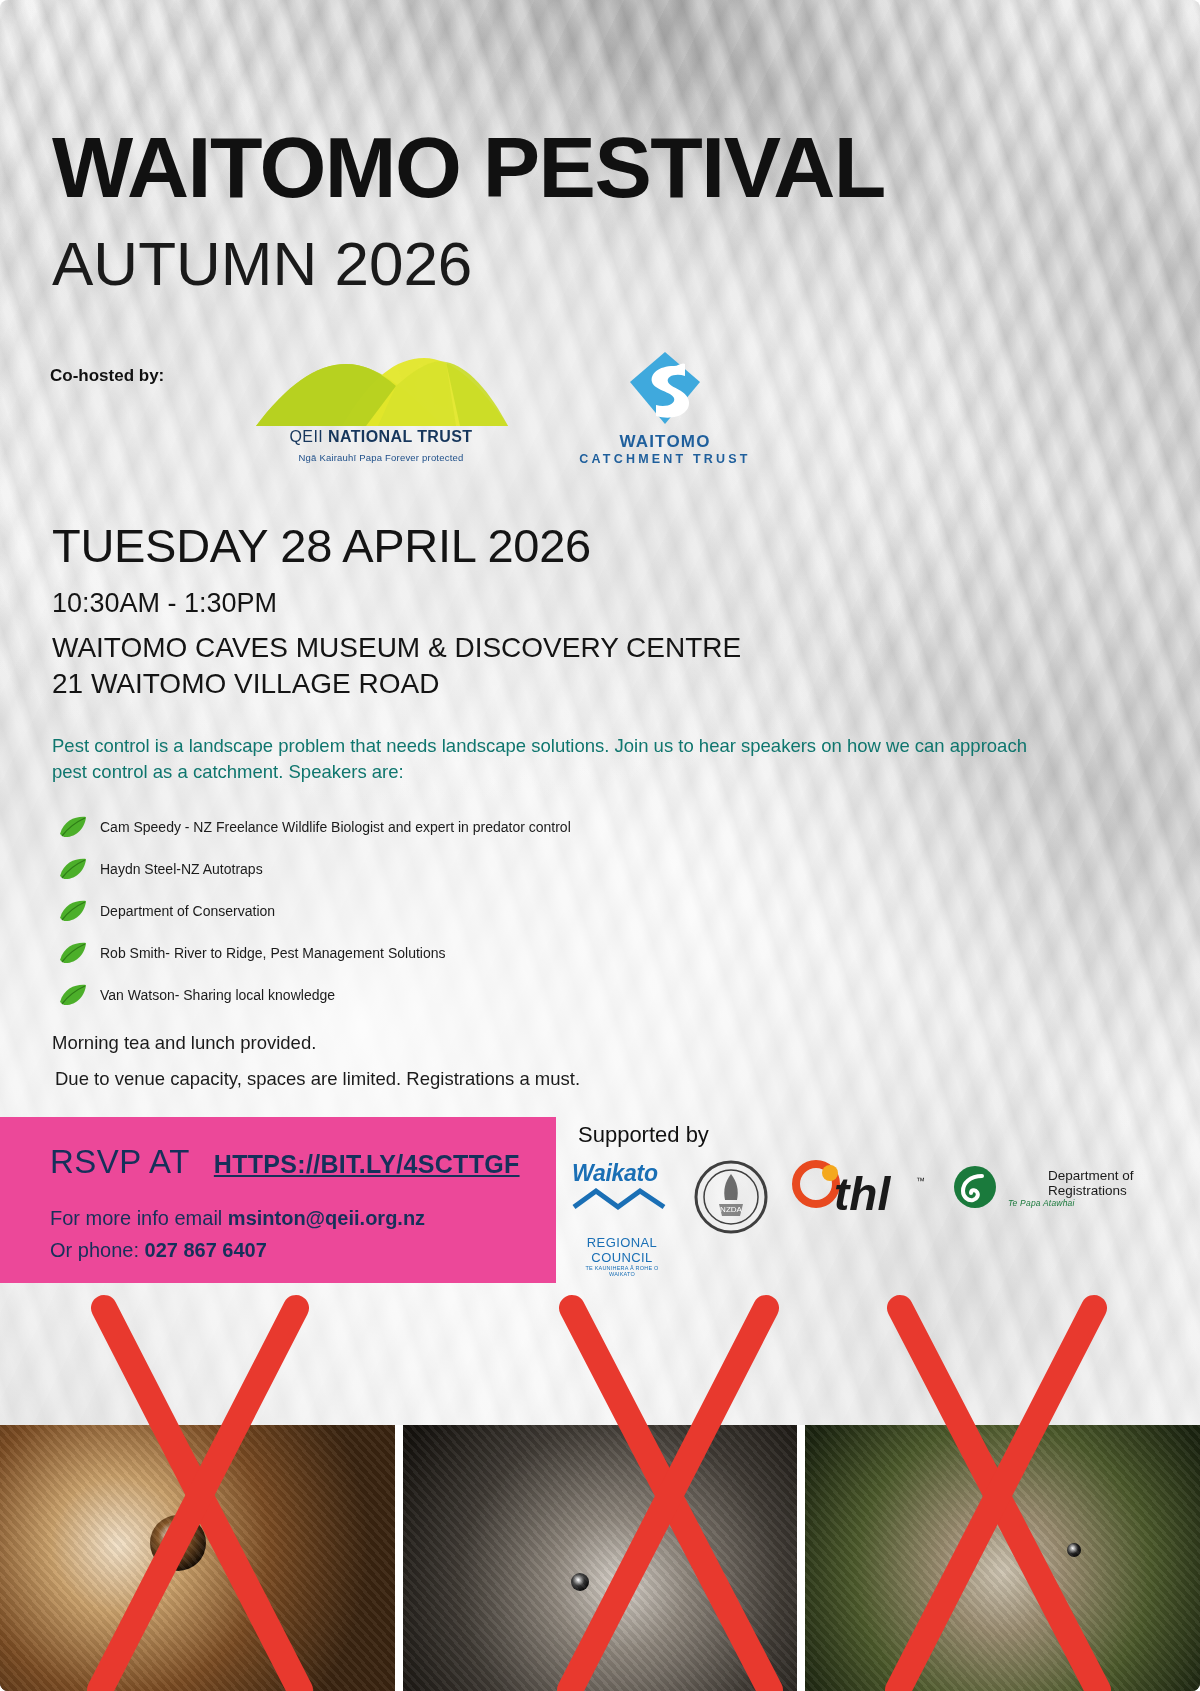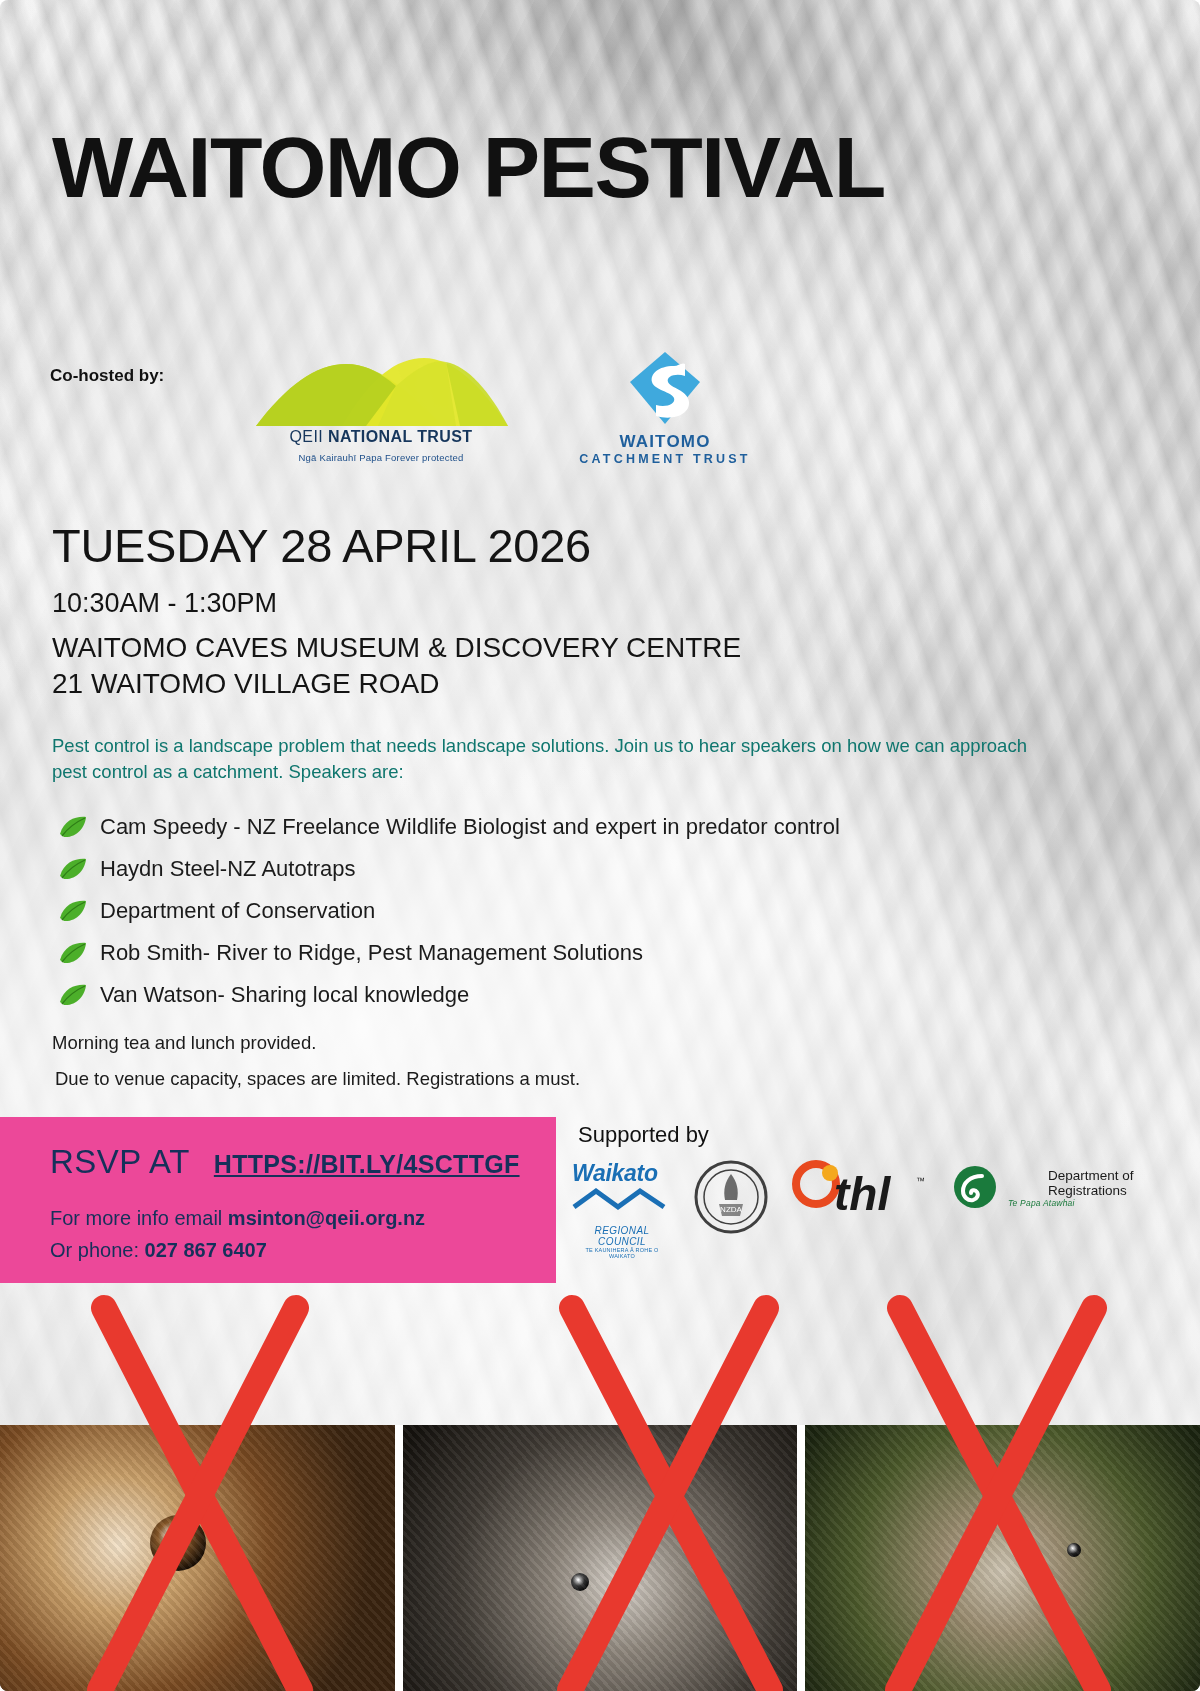--- a/index.html
+++ b/index.html
@@ -205,21 +205,21 @@
     display: flex;
     align-items: center;
   }
   .leaf {
     width: 30px;
     height: 26px;
     margin-right: 12px;
     flex: 0 0 auto;
   }
   .speaker-text {
-    font-size: 22px;
+    font-size: 14px;
     color: #1b1b1b;
   }
 
   .note-1 {
     position: absolute;
     left: 52px;
     top: 1032px;
     font-size: 18.5px;
     color: #1b1b1b;
   }
@@ -301,26 +301,25 @@
   
   .wrc { left: 0; width: 100px; }
   .wrc-word {
     font-size: 23px;
     font-weight: 700;
     color: #1a6fb5;
     letter-spacing: -0.3px;
     font-style: italic;
   }
   .wrc-sub {
-    font-size: 10px;
+    font-size: 13px;
     color: #1a6fb5;
     letter-spacing: 0.4px;
     text-align: center;
-    margin-top: 10px;
-    font-style: italic;
+    margin-top: 20px;
   }
   .wrc-sub2 {
     font-size: 5.5px;
     color: #1a6fb5;
     letter-spacing: 0.2px;
     text-align: center;
   }
 
   
   .badge { left: 122px; width: 74px; }
@@ -395,20 +394,21 @@
 </head>
 <body>
 
 <div class="poster">
 
   <div class="bg"></div>
   <div class="bg-overlay"></div>
   <div class="bg-fade"></div>
 
   <div class="title-main">WAITOMO PESTIVAL</div>
+  <div class="title-sub">AUTUMN 2026</div>
 
   <div class="cohost-label">Co-hosted by:</div>
 
   <div class="qeii-logo">
     <svg class="qeii-hills" viewBox="0 0 270 74">
       <path d="M10,74 C40,34 70,12 100,12 C130,12 160,36 196,74 Z" fill="#c5da2e"></path>
       <path d="M96,74 C124,26 150,6 178,6 C206,6 234,32 262,74 Z" fill="#e3e72a" opacity="0.95"></path>
       <path d="M10,74 C40,34 70,12 100,12 C118,12 134,20 150,34 L120,74 Z" fill="#b5cf1f" opacity="0.9"></path>
       <path d="M150,34 C168,18 186,6 200,10 L210,74 L132,74 Z" fill="#d7e22b" opacity="0.85"></path>
       <path d="M200,10 C222,14 244,40 262,74 L214,74 Z" fill="#c9dc26" opacity="0.9"></path>

